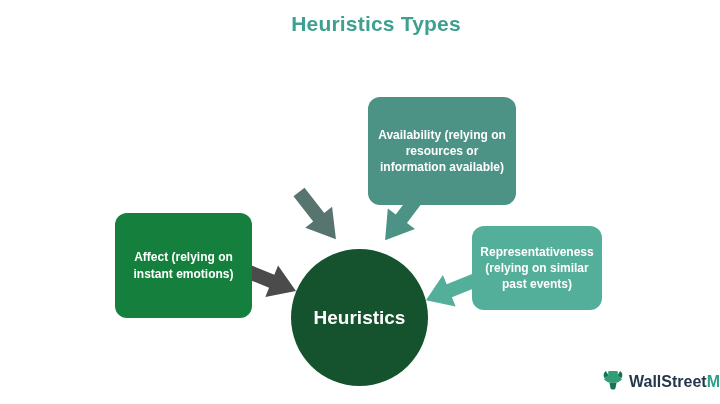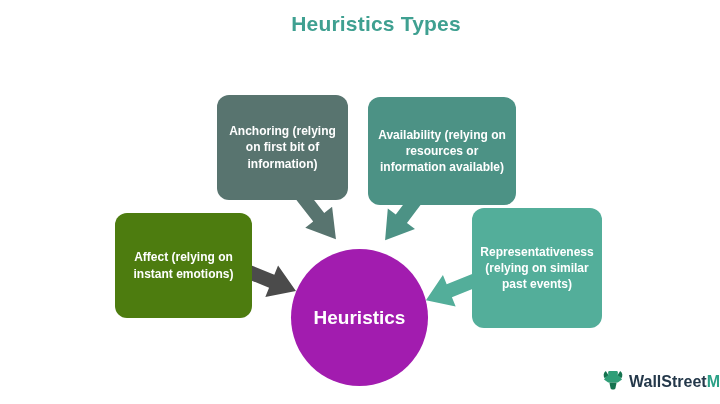--- a/index.html
+++ b/index.html
@@ -13,21 +13,21 @@
     font-size:21px;font-weight:bold;letter-spacing:0.2px;
   }
   .node{
     position:absolute;border-radius:12px;color:#ffffff;font-weight:bold;
     font-size:12px;line-height:1.35;display:flex;align-items:center;justify-content:center;
     text-align:center;padding:8px 9px;box-sizing:border-box;z-index:3;
   }
   .node-affect{left:115px;top:213px;width:137px;height:105px;}
   .node-anchoring{left:217px;top:95px;width:131px;height:105px;}
   .node-availability{left:368px;top:97px;width:148px;height:108px;}
-  .node-representativeness{left:472px;top:208px;width:130px;height:120px;}
+  .node-representativeness{left:472px;top:226px;width:130px;height:84px;}
   .center-circle{
     position:absolute;left:291px;top:249px;width:137px;height:137px;border-radius:50%;
     color:#fff;font-weight:bold;font-size:19px;display:flex;align-items:center;justify-content:center;
     z-index:2;
   }
   .arrow{position:absolute;z-index:1;}
   .arrow svg{display:block;overflow:visible;}
   .arrow-affect{left:244px;top:251px;transform:rotate(22deg);transform-origin:0 19px;}
   .arrow-anchoring{left:299px;top:173px;transform:rotate(52deg);transform-origin:0 19px;}
   .arrow-availability{left:420px;top:175px;transform:rotate(127deg);transform-origin:0 19px;}
@@ -59,29 +59,28 @@
     <svg width="58" height="38" viewBox="0 0 60 38" preserveAspectRatio="none">
       <polygon points="0,12 32,12 32,2 60,19 32,36 32,26 0,26" fill="#4C9285"></polygon>
     </svg>
   </div>
   <div class="arrow arrow-representativeness">
     <svg width="54" height="38" viewBox="0 0 60 38" preserveAspectRatio="none">
       <polygon points="0,12 32,12 32,2 60,19 32,36 32,26 0,26" fill="#53AE9A"></polygon>
     </svg>
   </div>
 
-  <div class="node node-affect" style="background: #4d7c0f;">Affect (relying on instant emotions)</div>
+  <div class="node node-affect" style="background: #15803d;">Affect (relying on instant emotions)</div>
 
-  <div class="node node-anchoring" style="background: rgb(88, 116, 111);">Anchoring (relying on first bit of information)</div>
 
   <div class="node node-availability" style="background: rgb(76, 146, 133);">Availability (relying on resources or information available)</div>
 
   <div class="node node-representativeness" style="background: rgb(83, 174, 154);">Representativeness (relying on similar past events)</div>
 
-  <div class="center-circle" style="background: #a21caf;">Heuristics</div>
+  <div class="center-circle" style="background: #14532d;">Heuristics</div>
 
   <div class="logo">
     <span>
       <svg width="24" height="24" viewBox="0 0 40 40">
         <path d="M8 5 Q2 10 6 17 L13 13 Z" fill="#15734F"></path>
         <path d="M32 5 Q38 10 34 17 L27 13 Z" fill="#15734F"></path>
         <rect x="12" y="5" width="16" height="10" rx="2" fill="#2F9E77"></rect>
         <path d="M10 13 L30 13 L35 19 L28 24 L12 24 L5 19 Z" fill="#2F9E77"></path>
         <path d="M14 24 L26 24 L24 34 Q20 38 16 34 Z" fill="#15734F"></path>
       </svg>

